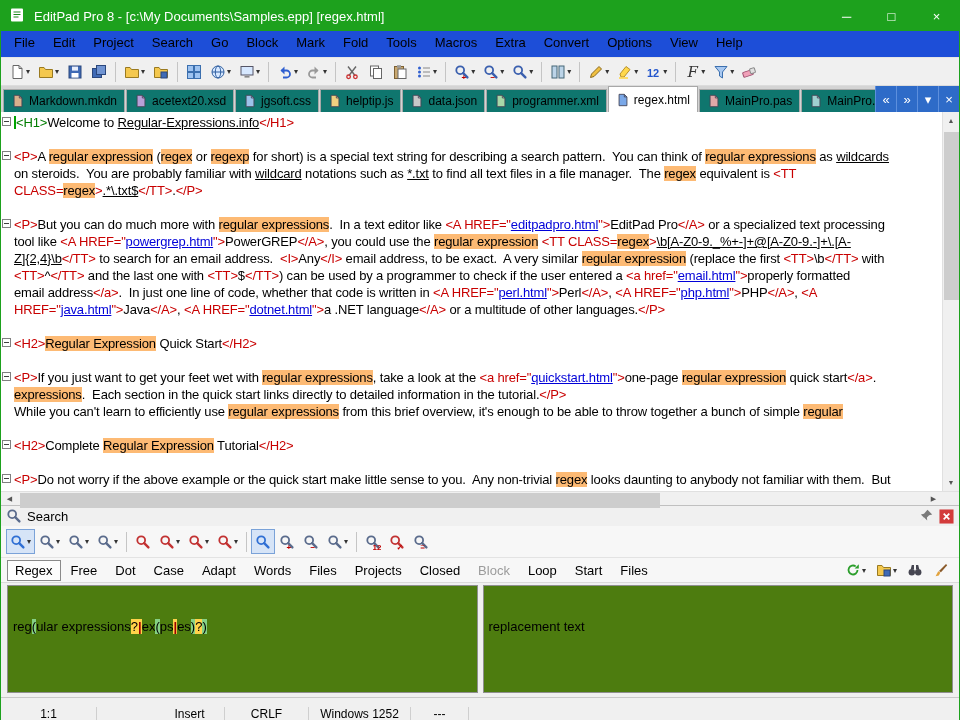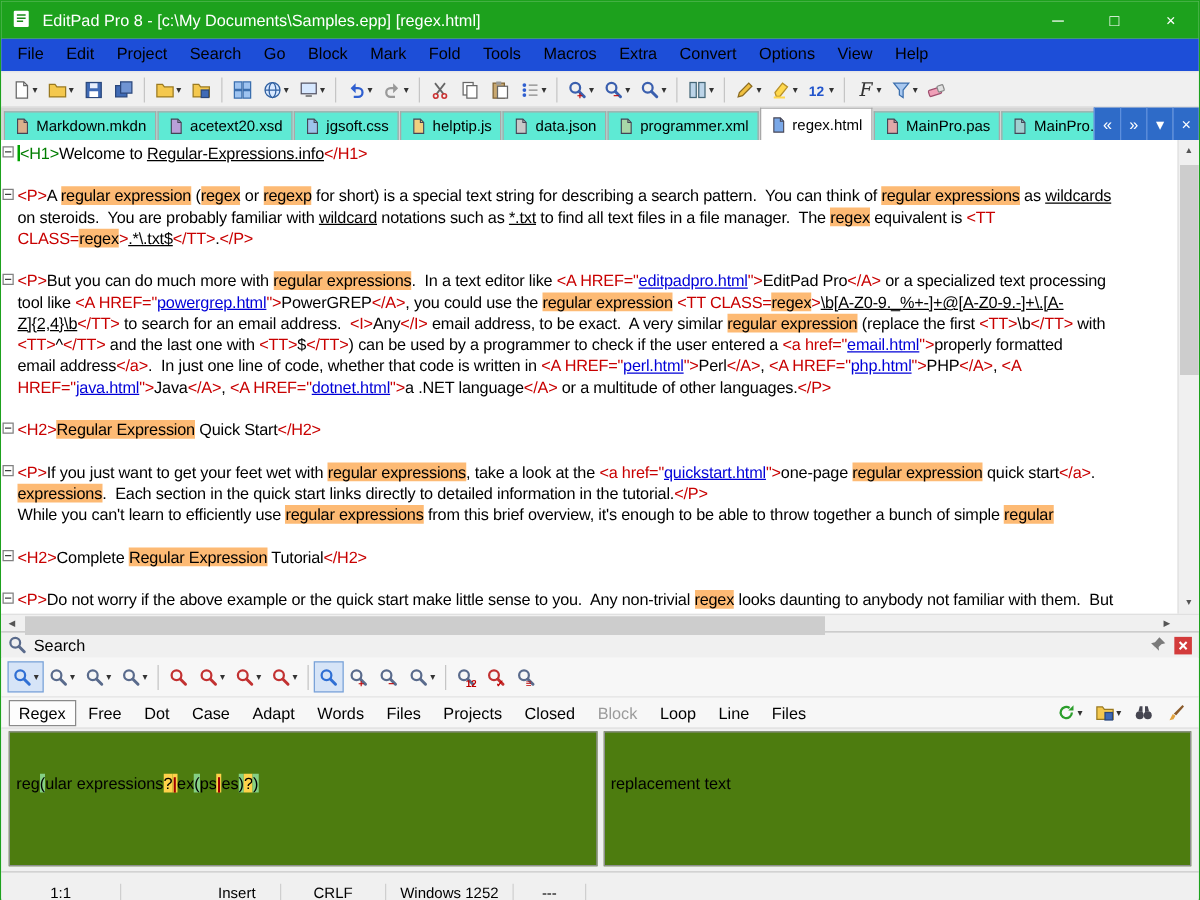--- a/index.html
+++ b/index.html
@@ -20,21 +20,21 @@
   
   .toolbar{height:29px;flex:0 0 29px;display:flex;align-items:center;padding:0 4px;background:#f0f0f0;border-top:1px solid #e6e6e6;border-bottom:1px solid #dcdcdc}
   .tbtn{height:24px;display:flex;align-items:center;padding:0 3px;border:1px solid transparent}
   .ticon{display:inline-flex;width:16px;height:16px}
   .tcaret{font-size:8px;color:#333;margin-left:1px}
   .tsep{width:1px;height:20px;background:#c5c5c5;margin:0 4px}
 
   
   .tabbar{height:26px;flex:0 0 26px;background:#d4d4d4;display:flex;align-items:flex-end;padding-left:2px}
   .tabs{display:flex;flex:1;overflow:hidden;height:26px;align-items:flex-end}
-  .tab{height:23px;display:flex;align-items:center;gap:4px;padding:0 7px;background:#5eead4;border:1px solid #a8a8a8;border-bottom:none;margin-right:1px;font-size:12px;white-space:nowrap}
+  .tab{height:23px;display:flex;align-items:center;gap:4px;padding:0 7px;background:#0f766e;border:1px solid #a8a8a8;border-bottom:none;margin-right:1px;font-size:12px;white-space:nowrap}
   .tab.active{background:#fff;height:26px}
   .tabicon{display:inline-flex;width:14px;height:14px}
   .tabicon svg{width:14px;height:14px}
   .tabctrl{display:flex;height:26px;flex:0 0 auto}
   .tcbtn{width:21px;height:26px;background:#2e6bc8;border-left:1px solid #5d8fdd;color:#fff;display:flex;align-items:center;justify-content:center;font-size:13px}
 
   
   .editor-block{height:393px;flex:0 0 393px;display:flex;flex-direction:column;background:#fff}
   .editor-row{display:flex;height:480px}
   .editor{flex:1;overflow:hidden;padding-top:2px;background:#fff}
@@ -668,21 +668,21 @@
         <span class="opt">Free</span>
         <span class="opt">Dot</span>
         <span class="opt">Case</span>
         <span class="opt">Adapt</span>
         <span class="opt">Words</span>
         <span class="opt">Files</span>
         <span class="opt">Projects</span>
         <span class="opt">Closed</span>
         <span class="opt disabled">Block</span>
         <span class="opt">Loop</span>
-        <span class="opt">Line</span>
+        <span class="opt">Start</span>
         <span class="opt">Files</span>
       </div>
     <div class="sp-tools">
         <span class="sbtn">
           <span class="ticon">
             <svg width="16" height="16" viewBox="0 0 16 16">
               <path d="M12.5 8a4.5 4.5 0 1 1-1.8-3.6" fill="none" stroke="#2b9e2b" stroke-width="1.8"></path>
               <path d="M13.8 2.2v4.2h-4.2z" fill="#2b9e2b"></path>
             </svg>
           </span>

